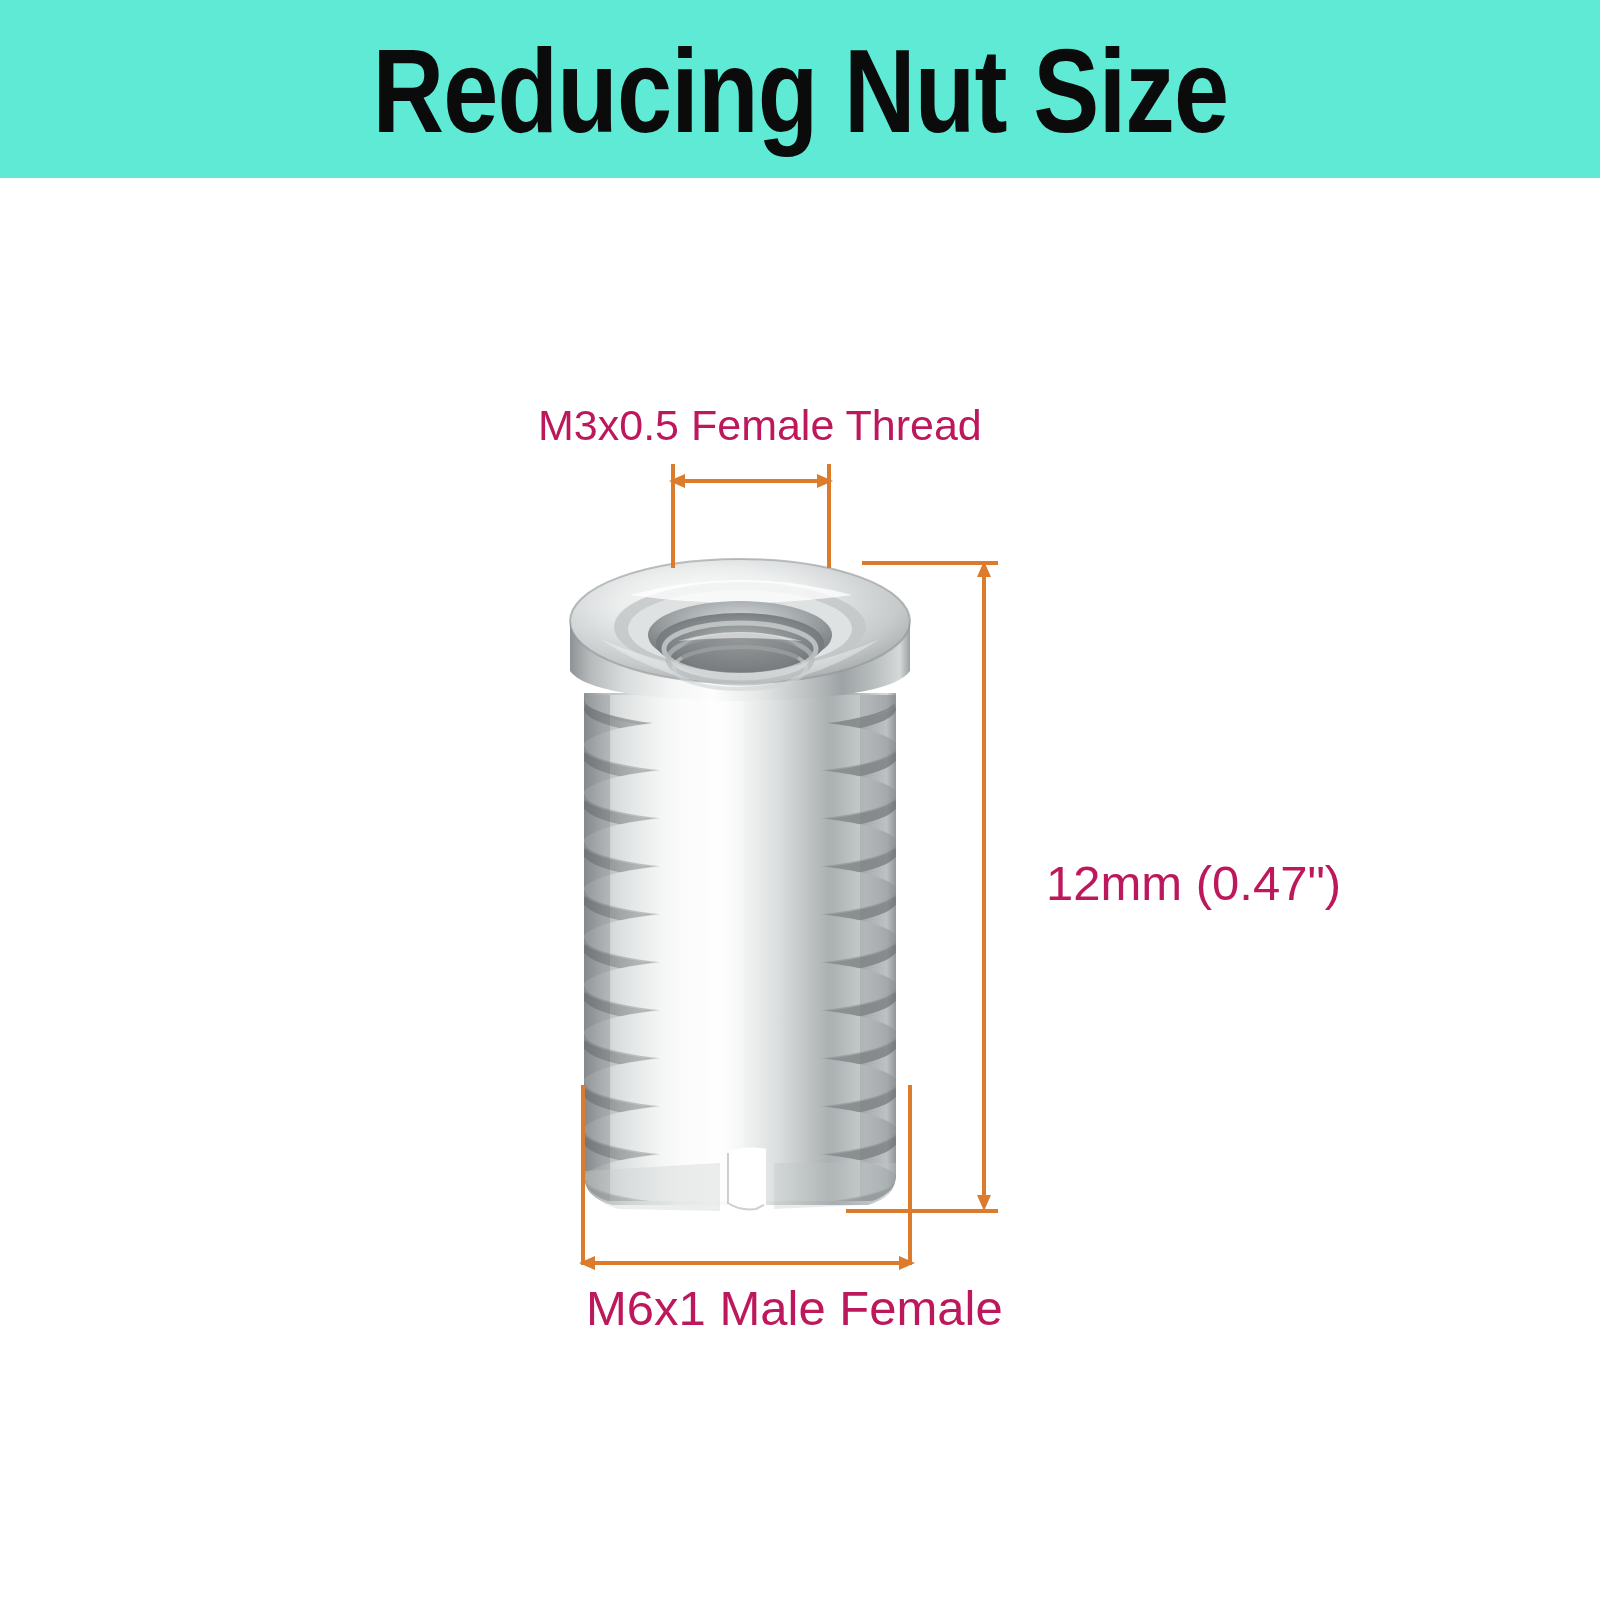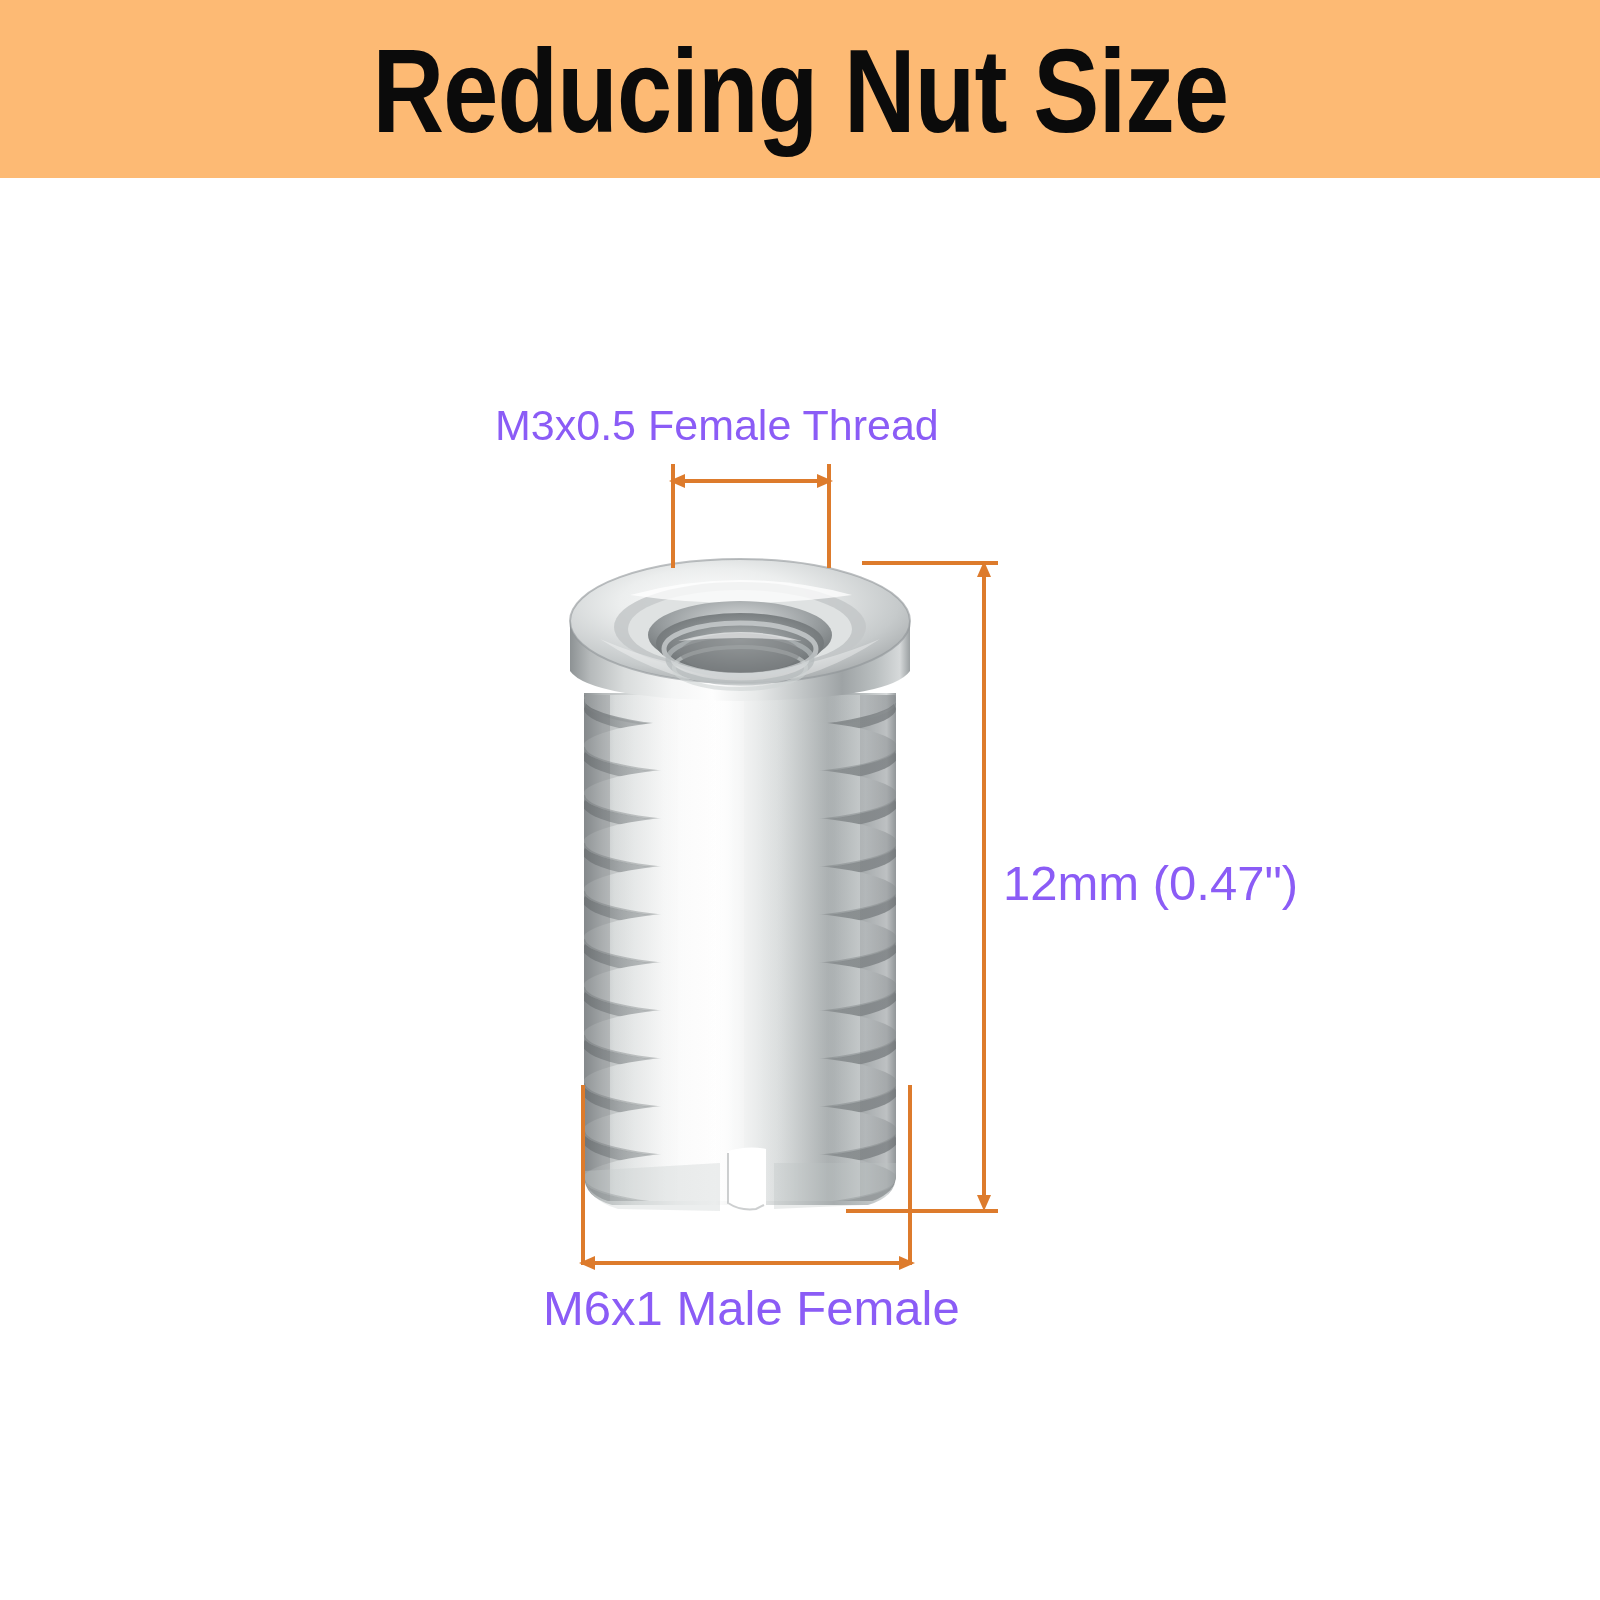--- a/index.html
+++ b/index.html
@@ -21,21 +21,21 @@
     background: #ffffff;
   }
 
   
   #header-band {
     position: absolute;
     left: 0;
     top: 0;
     width: 1600px;
     height: 178px;
-    background: #fdba74;
+    background: #5eead4;
     display: flex;
     align-items: center;
     justify-content: center;
   }
   #header-title {
     font-family: "Liberation Sans", sans-serif;
     font-weight: bold;
     font-size: 118px;
     line-height: 1;
     color: #0b0b0b;
@@ -51,24 +51,25 @@
     position: absolute;
     left: 0;
     top: 178px;
     width: 1600px;
     height: 1422px;
   }
 
   
   .label {
     position: absolute;
-    color: #8b5cf6;
+    color: #be185d;
     font-family: "Liberation Sans", sans-serif;
     white-space: nowrap;
     line-height: 1;
+    margin-left: 43px;
   }
   #label-female {
     left: 495px;
     top: 226px;
     font-size: 43px;
   }
   #label-length {
     left: 1003px;
     top: 681px;
     font-size: 49px;

